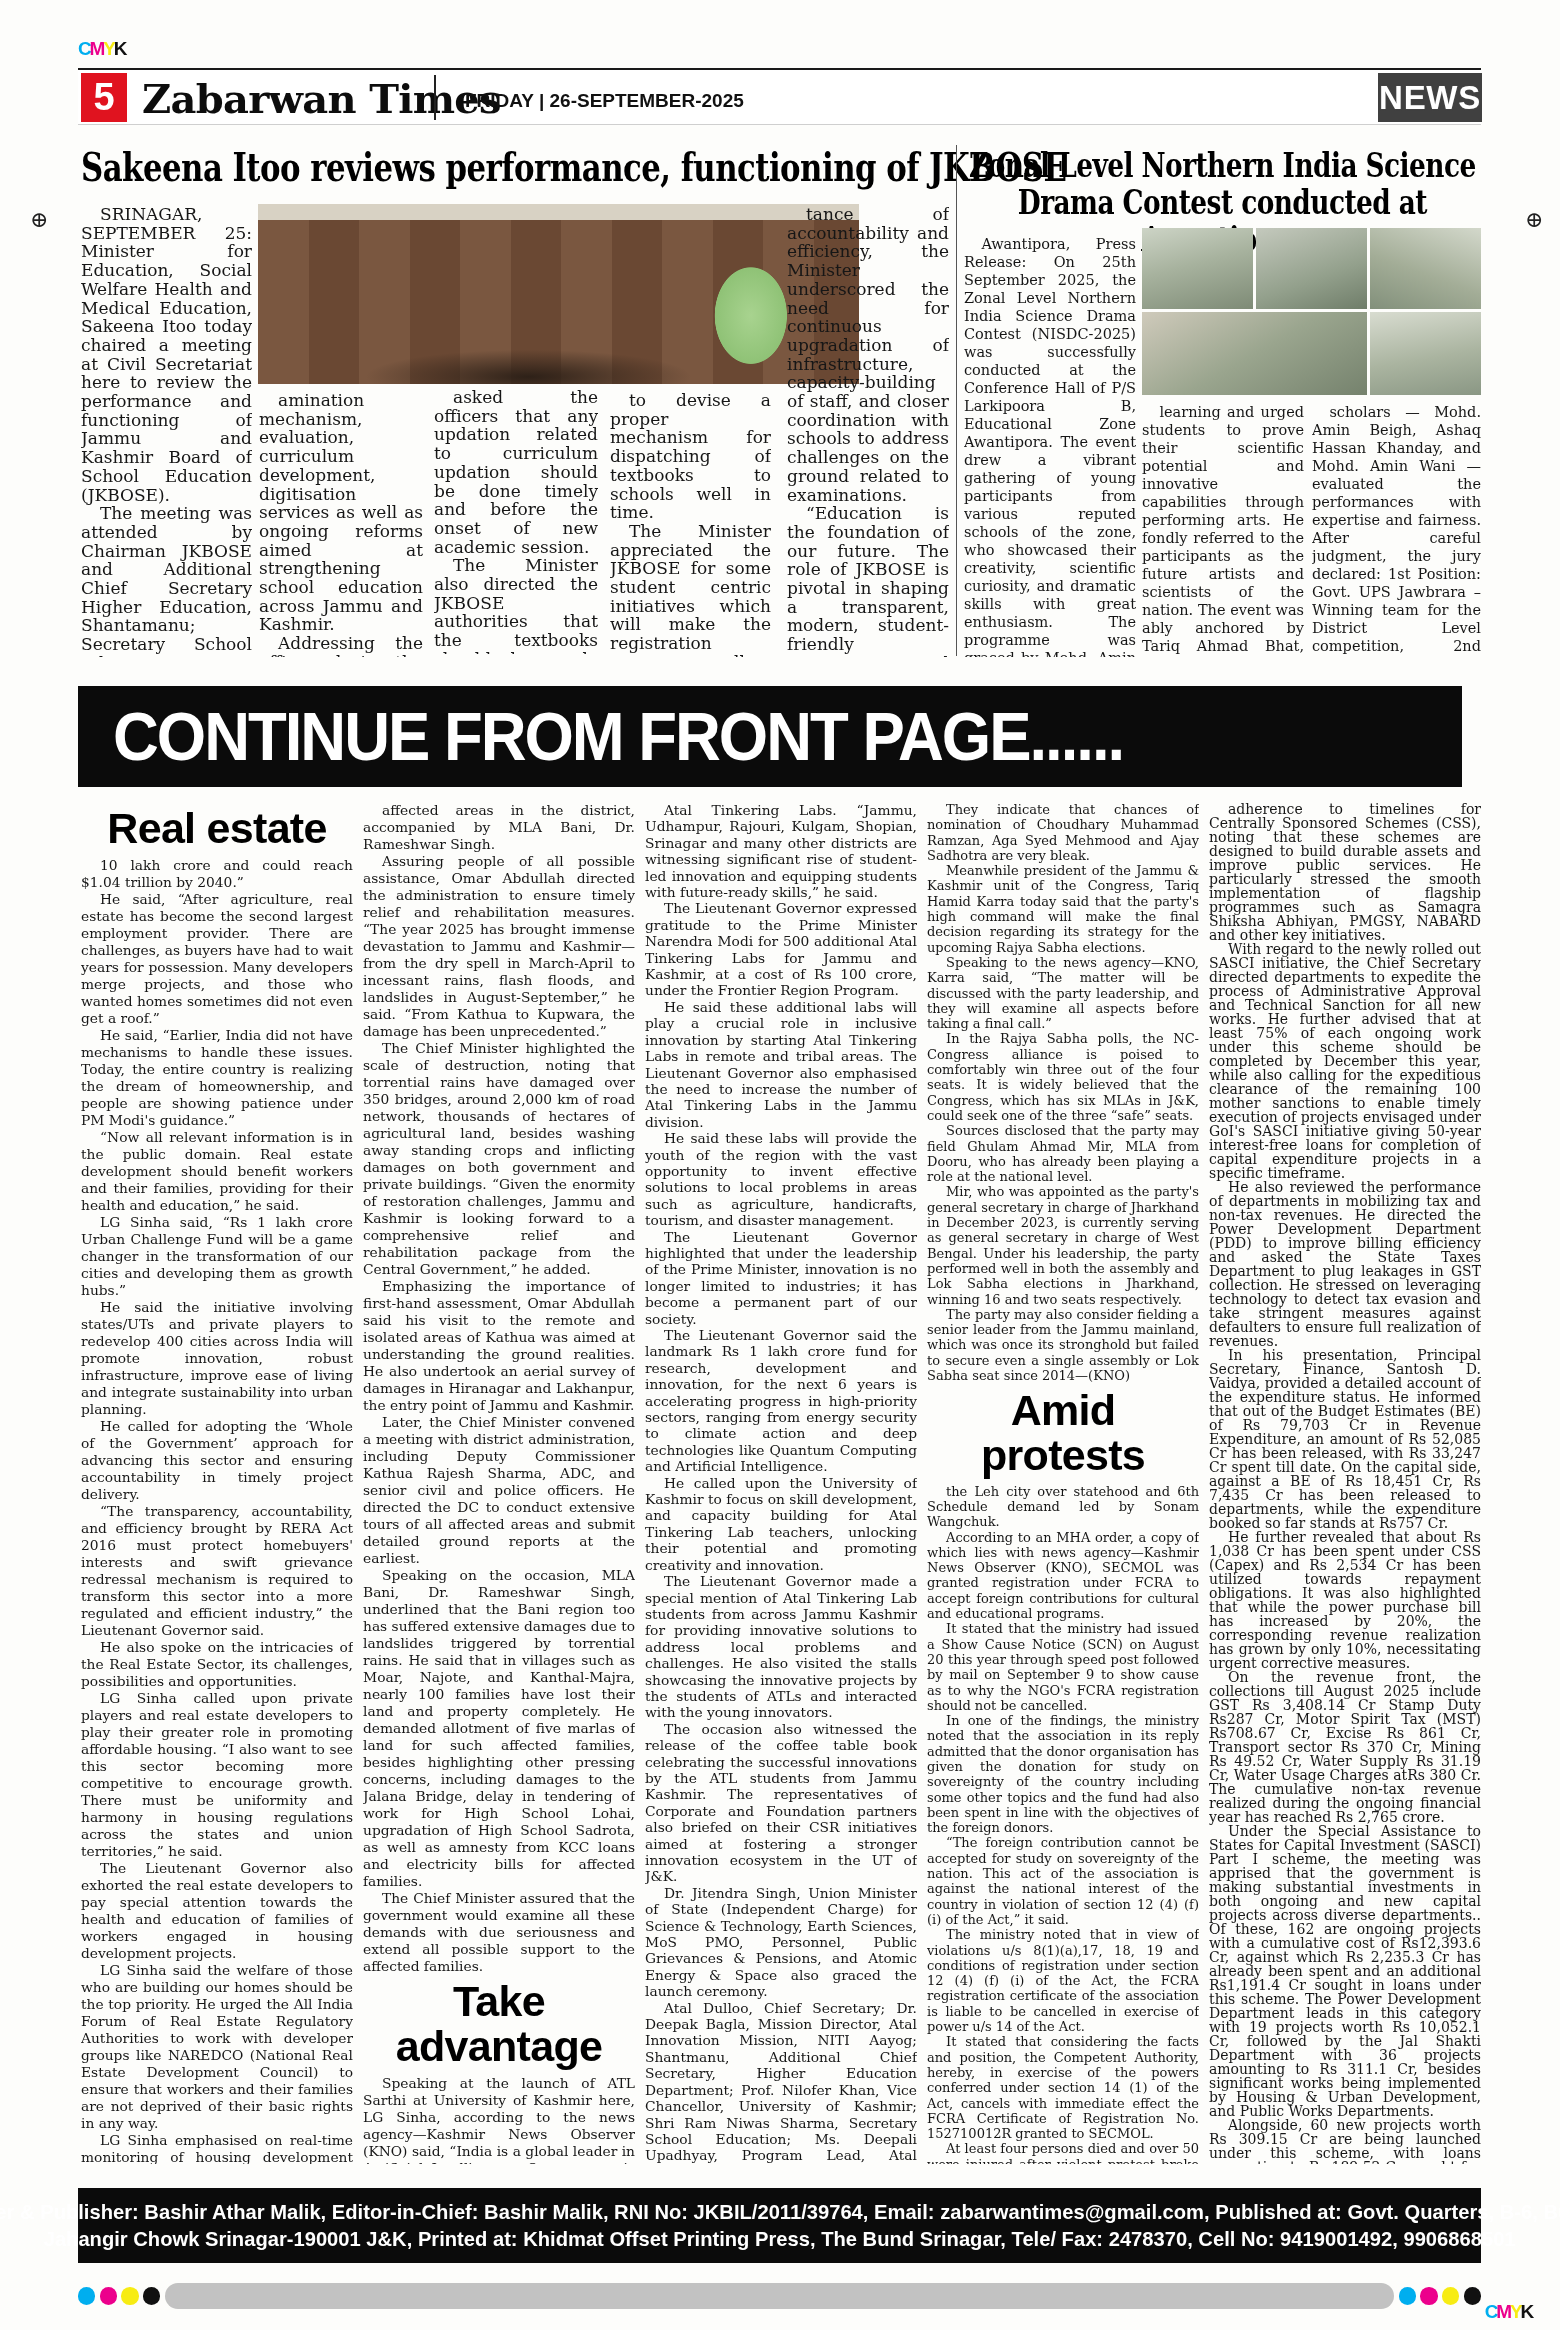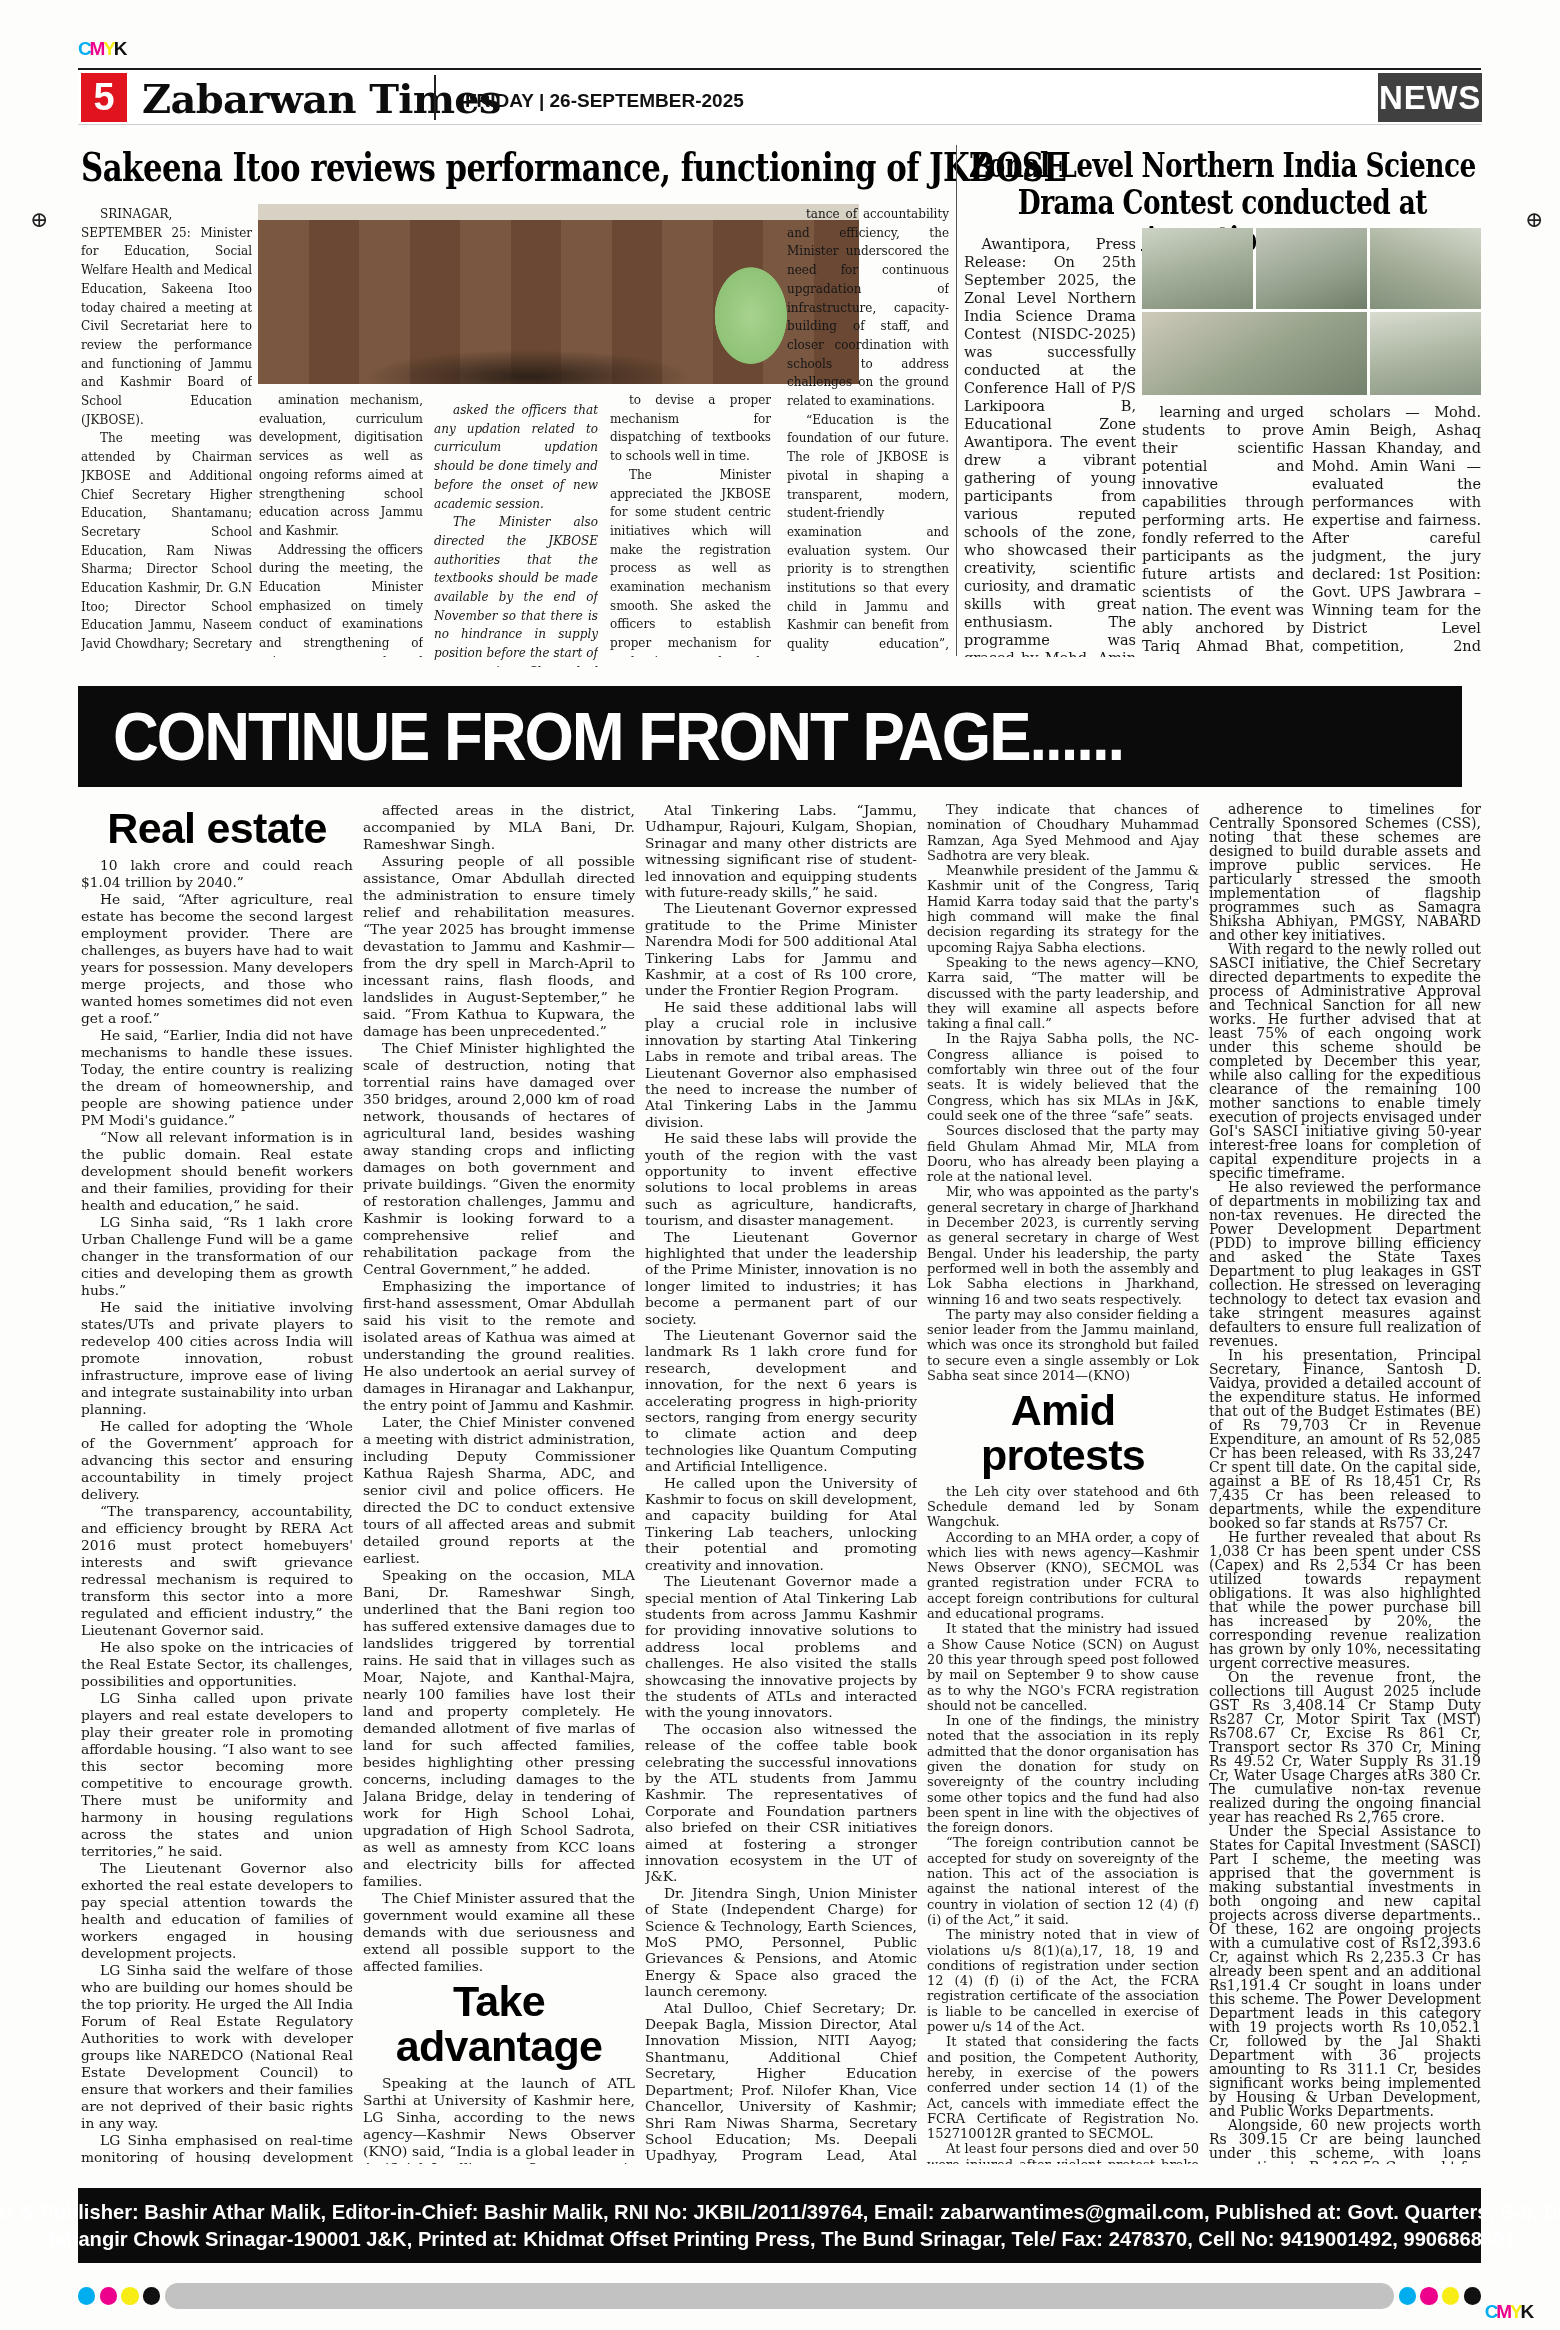--- a/index.html
+++ b/index.html
@@ -31,25 +31,25 @@
   
   .main-headline { left:81px; top:143px; width:1129px; overflow:visible;
                    font-weight:bold; font-size:40px; letter-spacing:-0.7px; white-space:nowrap;
                    transform:scaleX(.77); transform-origin:left top; color:#000; }
   .side-headline { left:964px; top:148px; width:646px; text-align:center;
                    font-weight:bold; font-size:33px; line-height:1.12; letter-spacing:-0.7px;
                    transform:scaleX(.8); transform-origin:left top; color:#000; }
   .v-rule { left:956px; top:145px; width:1.4px; height:511px; background:#555; }
 
   
-  .acol { font-size:12px; line-height:18.7px; text-align:justify; overflow:hidden; hyphens:auto; }
+  .acol { font-size:17px; line-height:18.7px; text-align:justify; overflow:hidden; hyphens:auto; }
   .acol p, .cbody p { text-indent:19px; margin:0; }
   .m-colA { left:81px;  top:205px; width:171px; height:452px; }
   .m-colB { left:259px;  top:391px; width:164px; height:266px; }
-  .m-colC { left:434px;  top:401px; width:164px; height:266px;font-style:italic; }
+  .m-colC { left:434px;  top:388px; width:164px; height:266px; }
   .m-colD { left:610px;  top:391px; width:161px; height:266px; }
   .m-colE { left:787px; top:205px; width:162px; height:452px; }
 
   .photo-main { left:258px; top:204px; width:601px; height:180px;
     background-image:
       radial-gradient(ellipse 65px 87px at 82% 62%, #a8d38f 0%, #8fc276 55%, rgba(0,0,0,0) 56%),
       radial-gradient(ellipse 217px 36px at 45% 96%, #2e2118 0%, rgba(0,0,0,0) 75%),
       linear-gradient(180deg, #d8d2c4 0%, #d8d2c4 9%, rgba(0,0,0,0) 9%),
       repeating-linear-gradient(90deg, #7a5740 0 51px, #6a4833 51px 101px),
       linear-gradient(180deg, #83604a 0%, #5d4130 100%);

